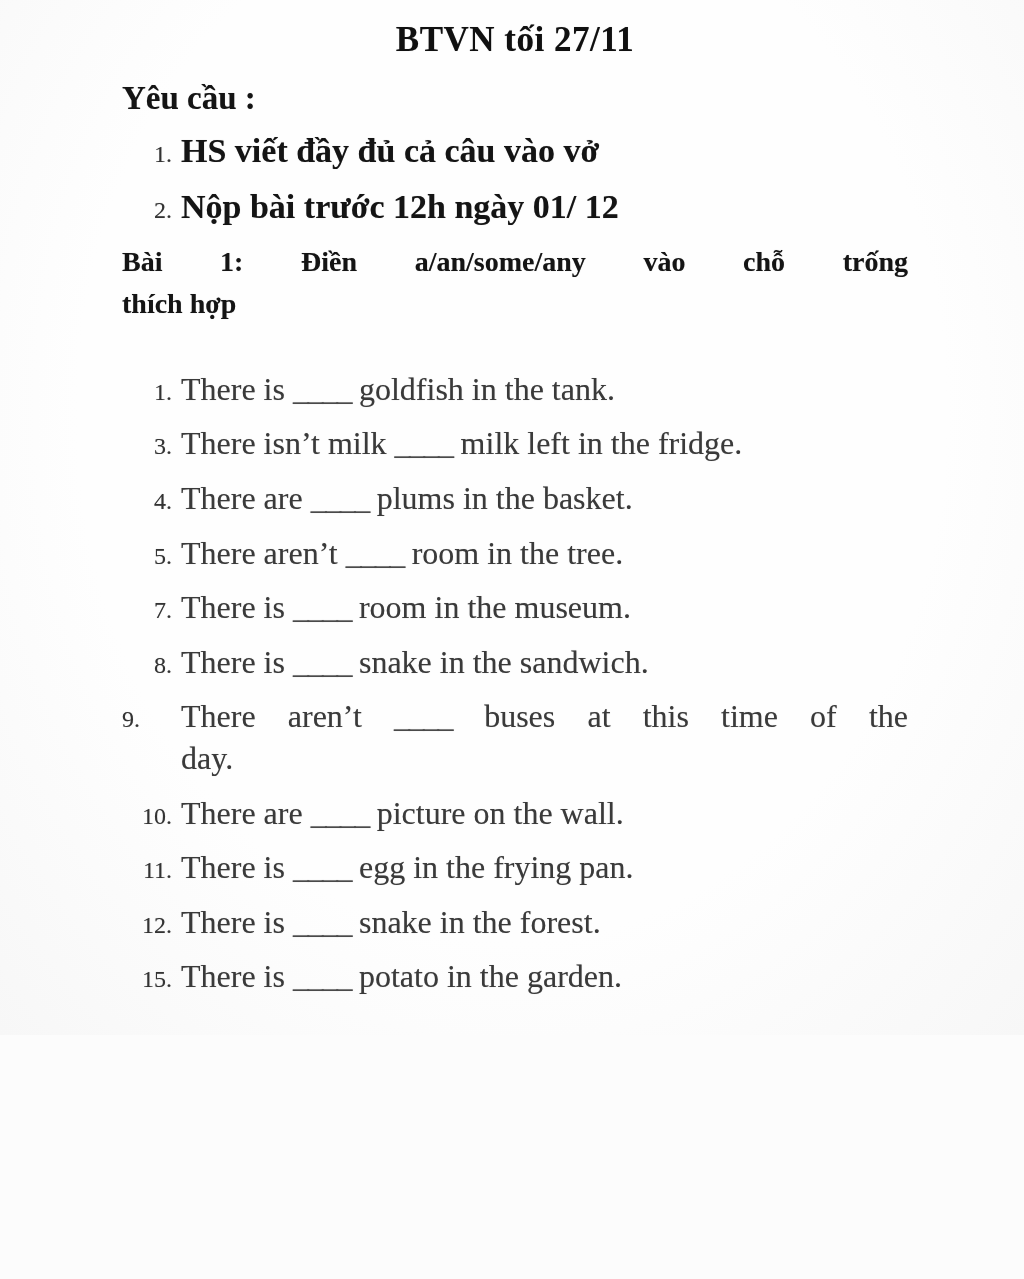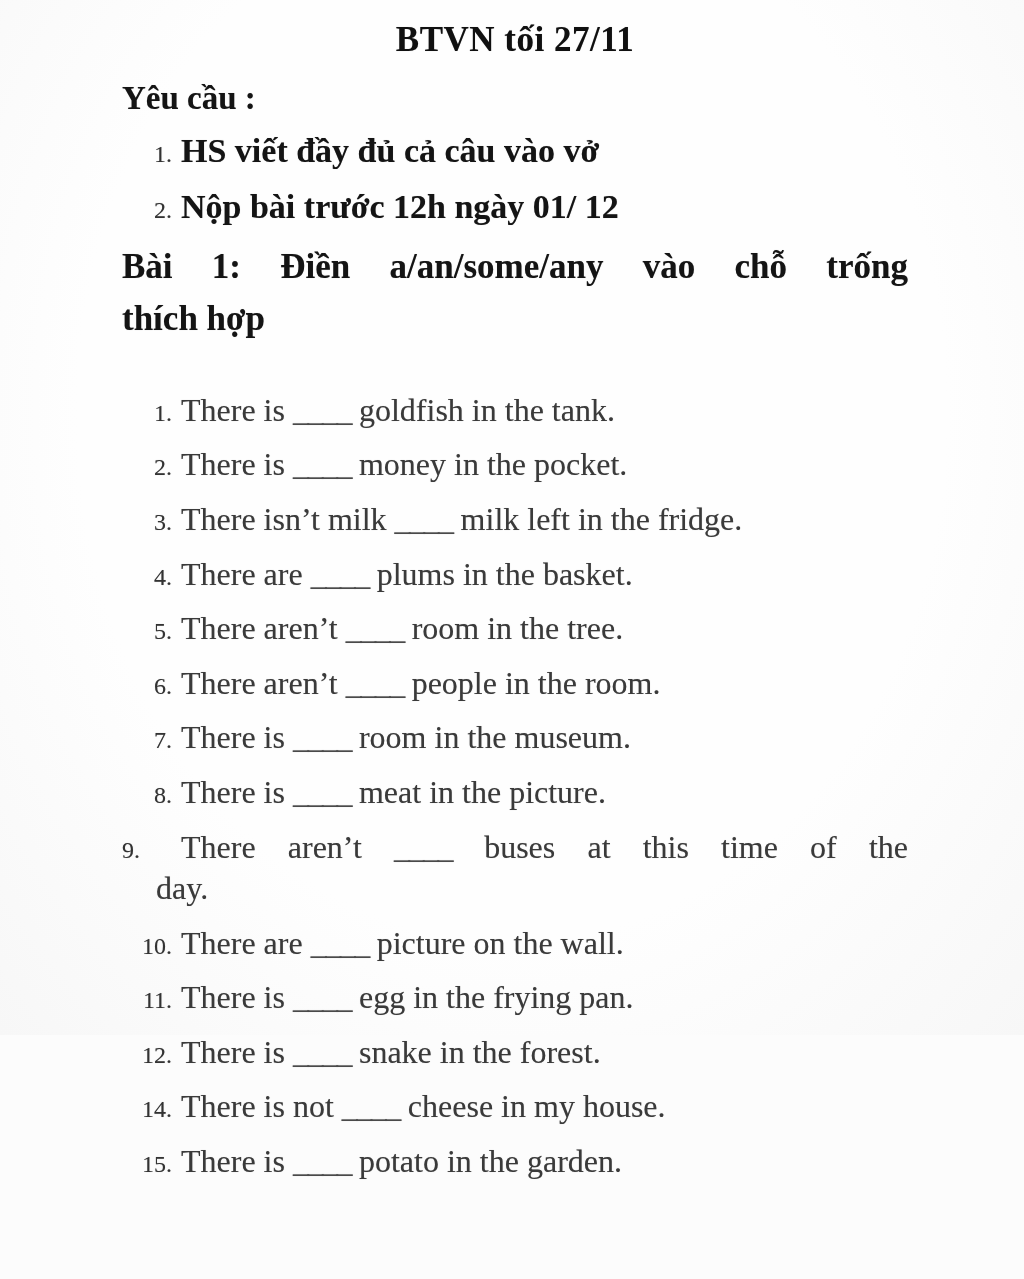--- a/index.html
+++ b/index.html
@@ -46,21 +46,21 @@
   .req-item {
     font-size: 34px;
     line-height: 1.32;
     margin-bottom: 11px;
   }
   .req-item .req-text {
     font-weight: bold;
     color: #141414;
   }
   .ex-heading {
-    font-size: 35px;
+    font-size: 28px;
     font-weight: bold;
     color: #141414;
     margin: 8px 0 0 0;
     line-height: 1.5;
   }
   .heading-line1 {
     display: block;
     text-align: justify;
     text-align-last: justify;
     text-justify: inter-word;
@@ -74,21 +74,21 @@
     color: #3a3a3a;
   }
   .ex-line1 { display: block; }
   .ex-line1.justified {
     text-align: justify;
     text-align-last: justify;
     text-justify: inter-word;
   }
   .ex-line2 {
     display: block;
-    margin-left: 34px;
+    margin-left: 59px;
   }
   .blank {
     color: #4a4a4a;
     letter-spacing: -1.5px;
     white-space: nowrap;
   }
 </style>
 </head>
 <body>
 
@@ -108,52 +108,44 @@
     <span class="heading-line1">Bài 1: Điền a/an/some/any vào chỗ trống</span>
     <span class="heading-line2">thích hợp</span>
   </h2>
 
   <div class="ex-list" id="ex-list">
   <div class="ex-item">
     <span class="ex-line1"><span class="num">1.</span><span class="before">There is</span> <span class="blank">____</span> <span class="after">goldfish in the tank.</span></span>
 
   </div>
 
-  <div class="ex-item">
-    <span class="ex-line1"><span class="num">2.</span><span class="before">There is</span> <span class="blank">____</span> <span class="after">money in the pocket.</span></span>
-
-  </div>
 
   <div class="ex-item">
     <span class="ex-line1"><span class="num">3.</span><span class="before">There isn’t milk</span> <span class="blank">____</span> <span class="after">milk left in the fridge.</span></span>
 
   </div>
 
   <div class="ex-item">
     <span class="ex-line1"><span class="num">4.</span><span class="before">There are</span> <span class="blank">____</span> <span class="after">plums in the basket.</span></span>
 
   </div>
 
   <div class="ex-item">
     <span class="ex-line1"><span class="num">5.</span><span class="before">There aren’t</span> <span class="blank">____</span> <span class="after">room in the tree.</span></span>
 
   </div>
 
-  <div class="ex-item">
-    <span class="ex-line1"><span class="num">6.</span><span class="before">There aren’t</span> <span class="blank">____</span> <span class="after">people in the room.</span></span>
-
-  </div>
 
   <div class="ex-item">
     <span class="ex-line1"><span class="num">7.</span><span class="before">There is</span> <span class="blank">____</span> <span class="after">room in the museum.</span></span>
 
   </div>
 
   <div class="ex-item">
-    <span class="ex-line1"><span class="num">8.</span><span class="before">There is</span> <span class="blank">____</span> <span class="after">meat in the picture.</span></span>
+    <span class="ex-line1"><span class="num">8.</span><span class="before">There is</span> <span class="blank">____</span> <span class="after">snake in the sandwich.</span></span>
 
   </div>
 
   <div class="ex-item">
     <span class="ex-line1 justified"><span class="num">9.</span><span class="before">There aren’t</span> <span class="blank">____</span> <span class="after">buses at this time of the</span></span>
     <span class="ex-line2">day.</span>
   </div>
 
   <div class="ex-item">
     <span class="ex-line1"><span class="num">10.</span><span class="before">There are</span> <span class="blank">____</span> <span class="after">picture on the wall.</span></span>
@@ -164,24 +156,20 @@
     <span class="ex-line1"><span class="num">11.</span><span class="before">There is</span> <span class="blank">____</span> <span class="after">egg in the frying pan.</span></span>
 
   </div>
 
   <div class="ex-item">
     <span class="ex-line1"><span class="num">12.</span><span class="before">There is</span> <span class="blank">____</span> <span class="after">snake in the forest.</span></span>
 
   </div>
 
 
-  <div class="ex-item">
-    <span class="ex-line1"><span class="num">14.</span><span class="before">There is not</span> <span class="blank">____</span> <span class="after">cheese in my house.</span></span>
-
-  </div>
 
   <div class="ex-item">
     <span class="ex-line1"><span class="num">15.</span><span class="before">There is</span> <span class="blank">____</span> <span class="after">potato in the garden.</span></span>
 
   </div>
 </div>
 
 </div>
 
 </body></html>

